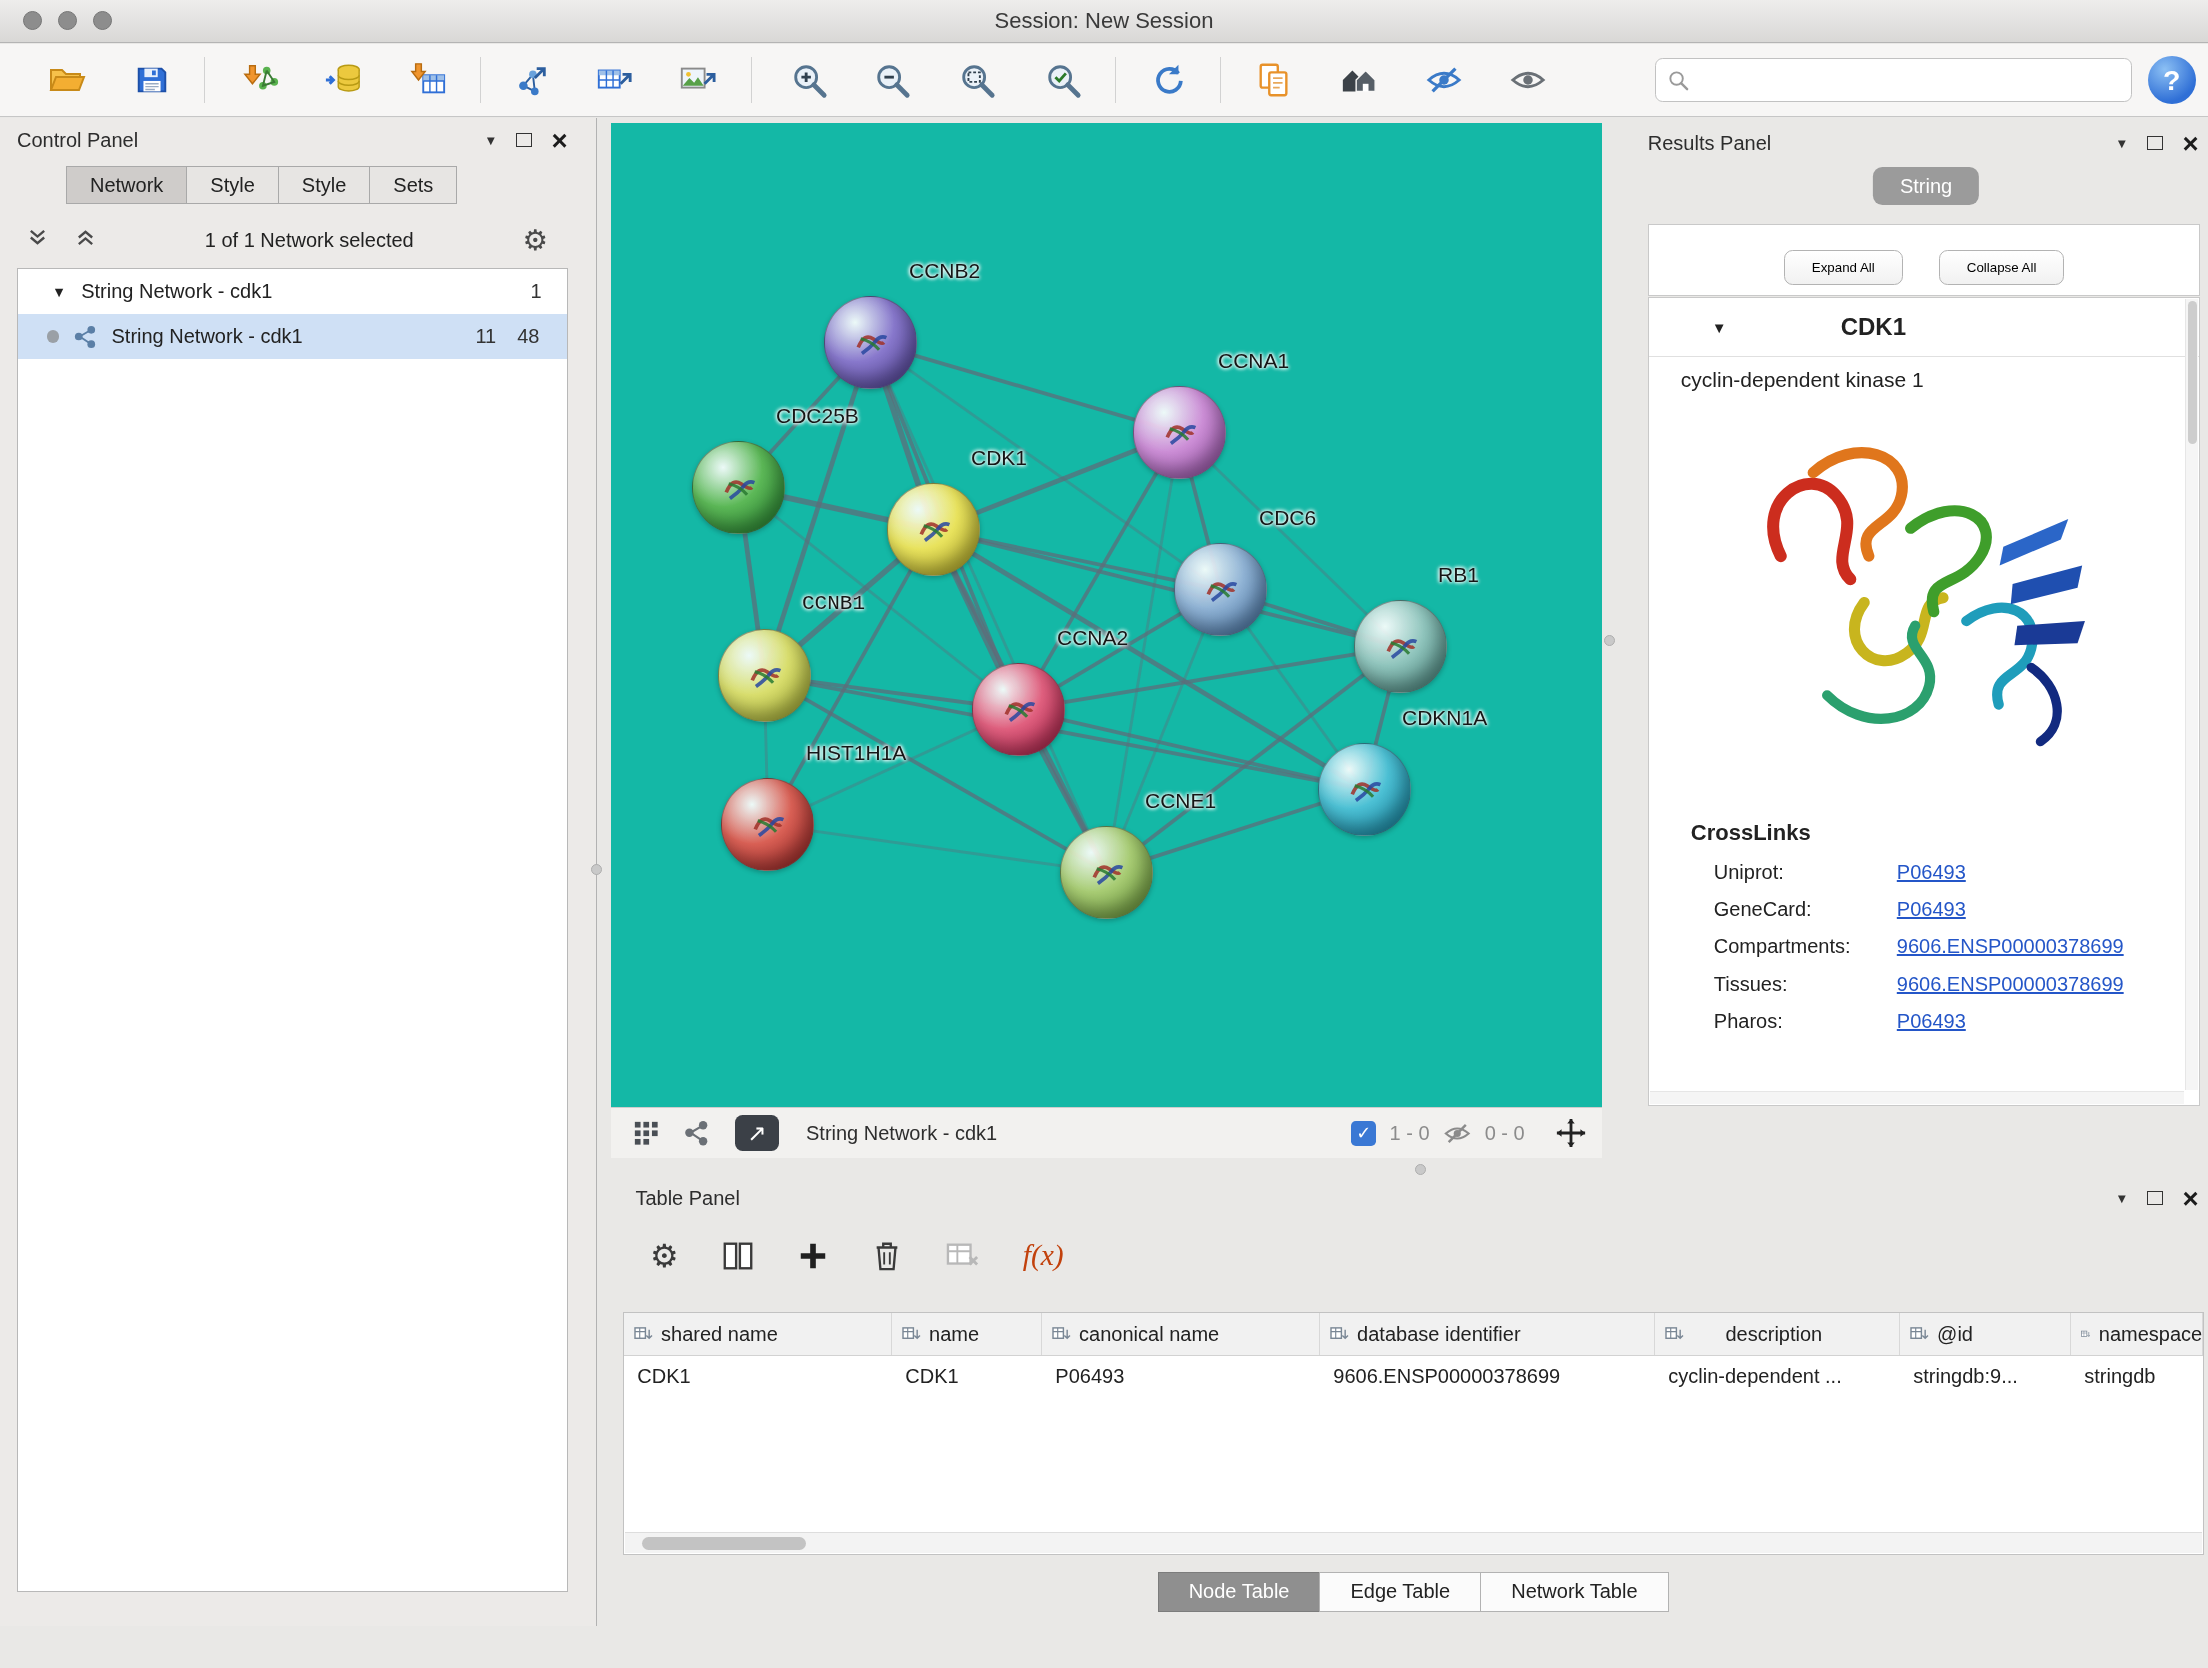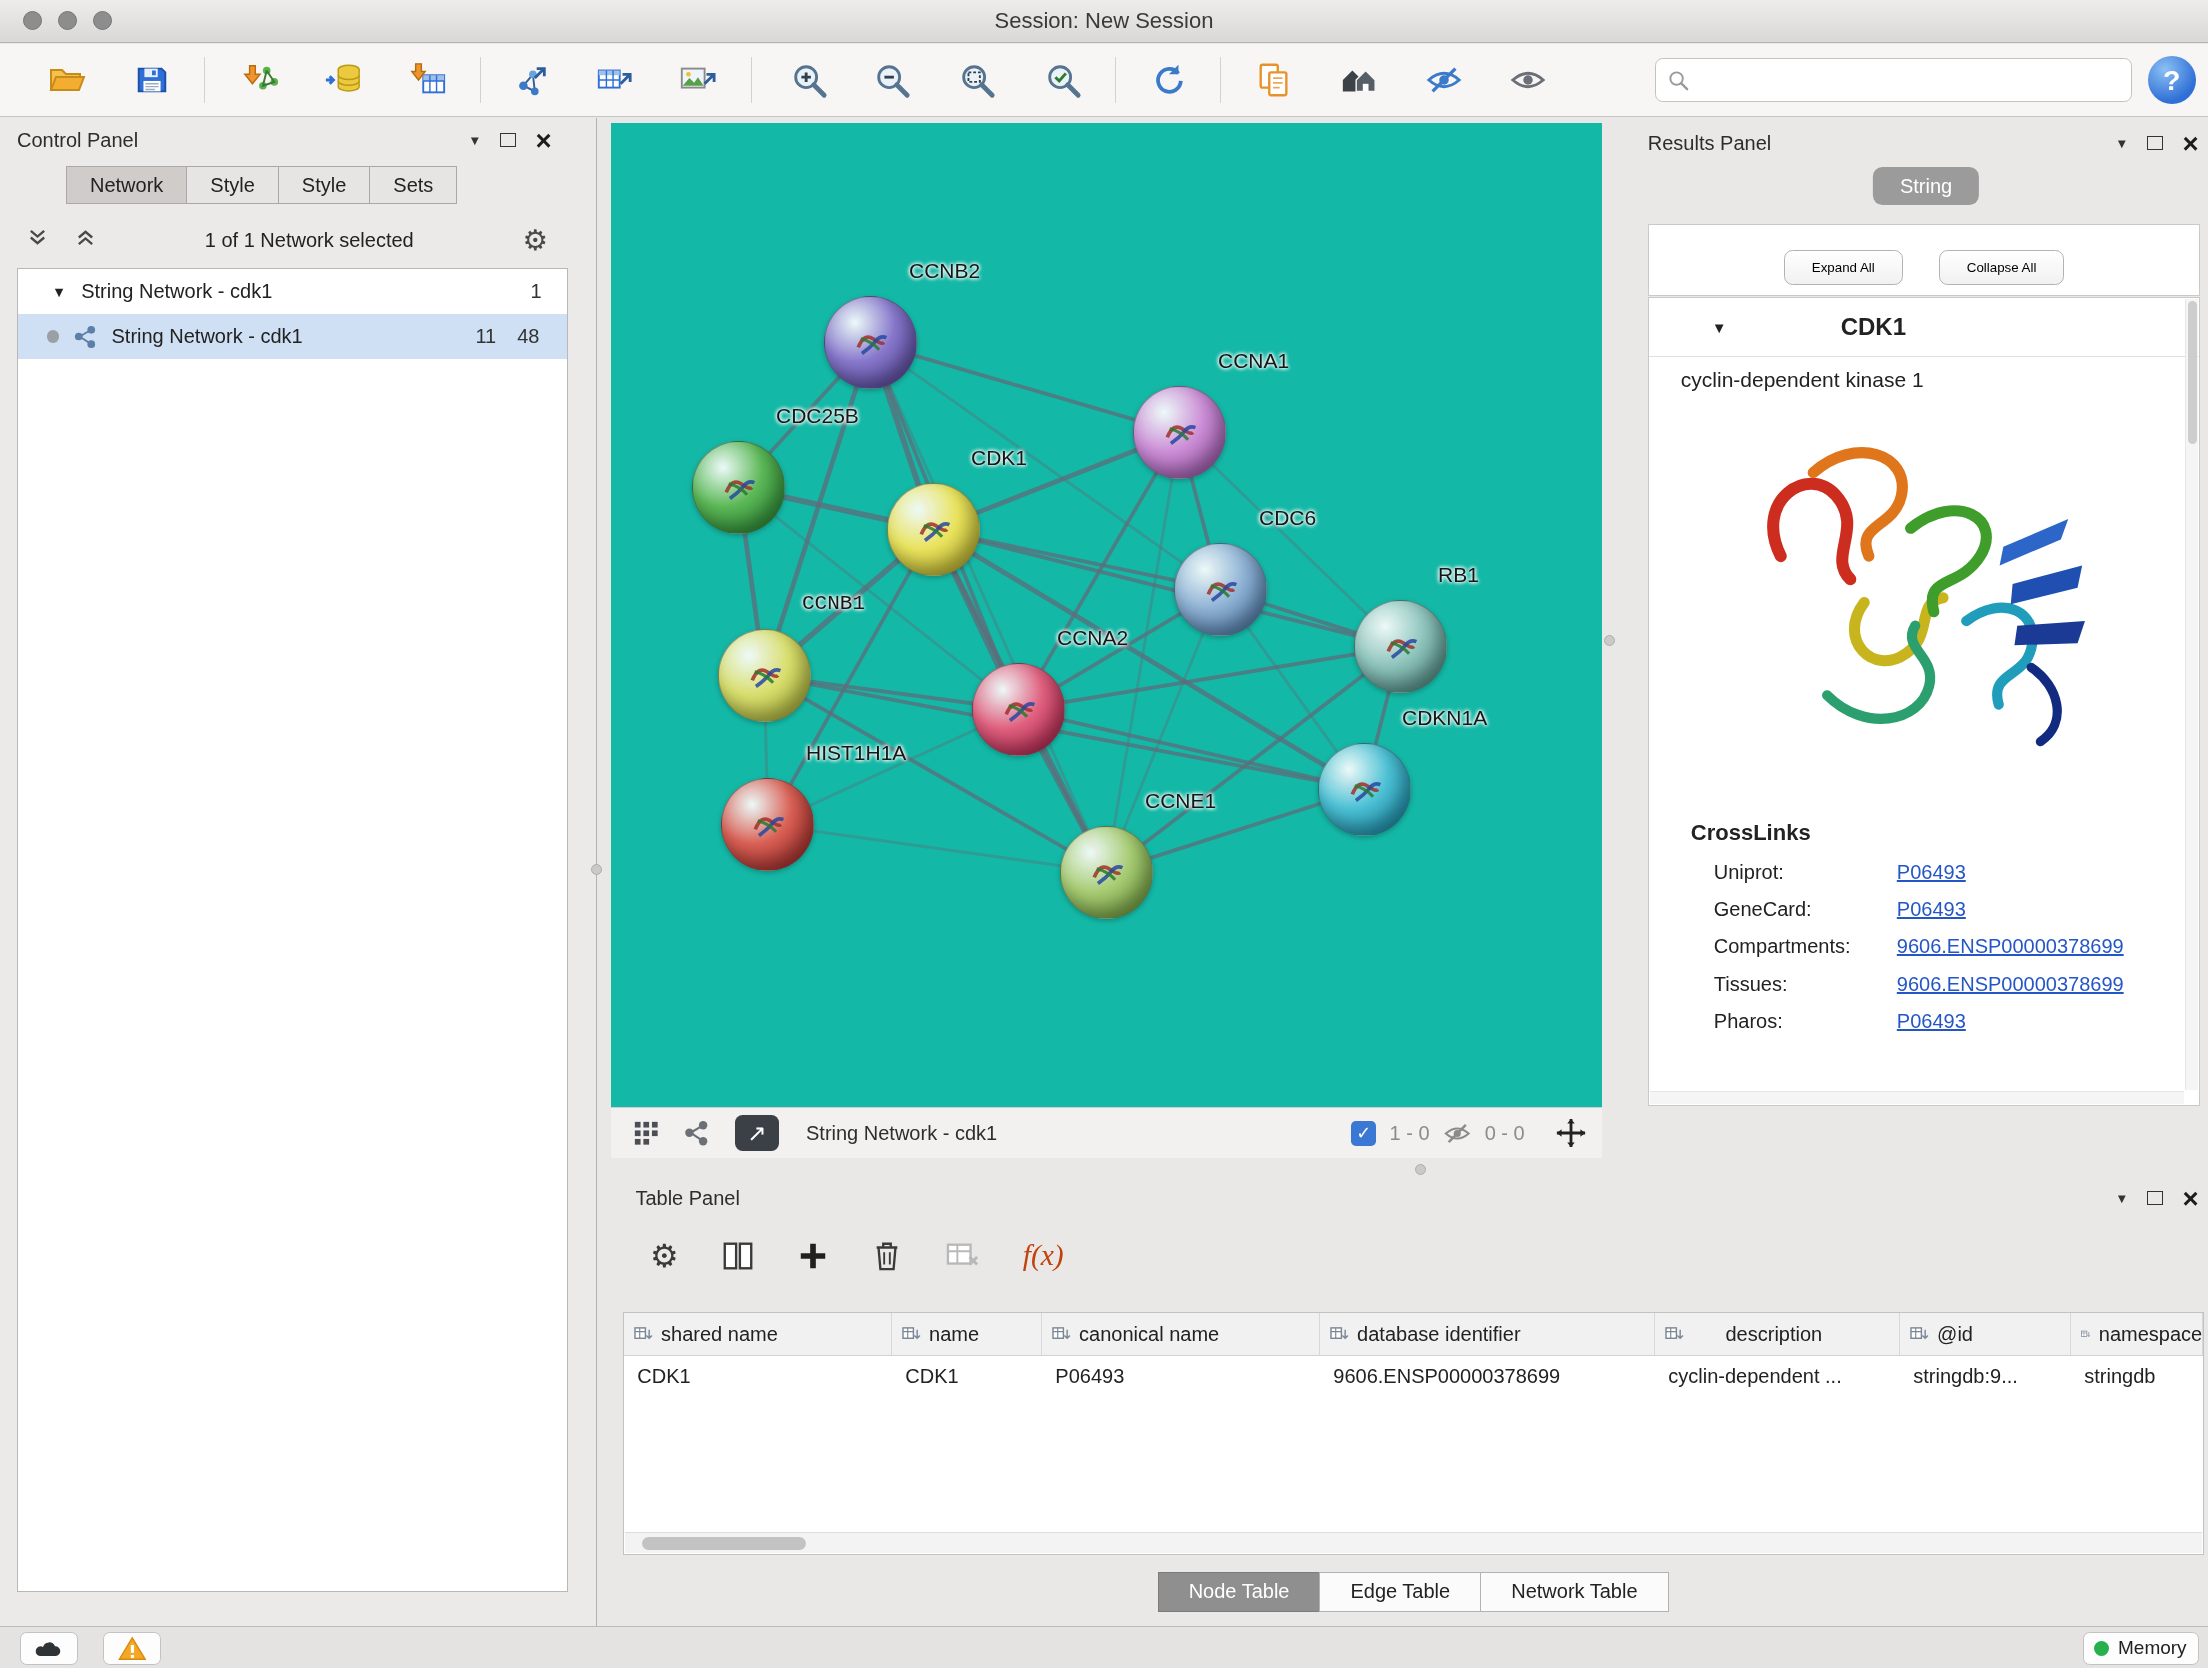--- a/index.html
+++ b/index.html
@@ -32,21 +32,21 @@
   
   .panel-title{font-size:20px;color:#2d2d2d;}
   .panel-controls{display:flex;align-items:center;gap:19px;}
   .pc-menu{font-size:13.3px;color:#333;}
   .pc-float{width:16px;height:13.3px;border:1.9px solid #333;}
   .pc-close{font-size:27.6px;font-weight:bold;color:#1c1c1c;line-height:19px;}
 
   
   .control-panel{position:absolute;top:118px;left:0;width:597px;bottom:42px;background:#eceae8;
                  border-right:1px solid #b2b2b2;}
-  .cp-header{position:absolute;top:0;left:0;right:16px;height:44px;display:flex;align-items:center;
+  .cp-header{position:absolute;top:0;left:0;right:0;height:44px;display:flex;align-items:center;
              padding:0 28.5px 0 17px;justify-content:space-between;}
   .cp-tabs{position:absolute;top:48px;left:67px;display:flex;}
   .cp-tab{padding:6.7px 23px;border:1px solid #a9a9a9;background:#e7e5e3;margin-left:-1px;cursor:pointer;}
   .cp-tab.selected{background:#cfcccA;}
   .cp-selrow{position:absolute;top:99px;left:0;right:0;height:46px;display:flex;align-items:center;}
   .chev{margin-left:27px;cursor:pointer;}
   .cp-selstatus{flex:1;text-align:center;}
   .cp-gear{margin-right:48px;font-size:28.5px;color:#4a4a4a;cursor:pointer;}
   .cp-tree{position:absolute;top:150px;left:17px;right:28.5px;bottom:34px;background:#fff;
            border:1px solid #b8b8b8;}
@@ -693,33 +693,15 @@
       <div class="tp-tab selected">Node Table</div>
       <div class="tp-tab">Edge Table</div>
       <div class="tp-tab">Network Table</div>
     </div>
   </div>
 
   <div class="grip" style="left:591px;top:864px"></div>
   <div class="grip" style="left:1604px;top:635px"></div>
   <div class="grip" style="left:1415px;top:1164px"></div>
 
-  <div class="statusbar">
-    <div class="sb-btn" style="left:20px;width:58px">
-      <svg width="30" height="25" viewBox="0 0 40 32">
-        <path d="M10 26 a6.5 6.5 0 1 1 2-12 a8.5 8.5 0 0 1 16-1 a6.5 6.5 0 0 1 1 13 z" fill="#2e3338"></path>
-        </svg>
-    </div>
-    <div class="sb-btn" style="left:103px;width:58px">
-      <svg width="28.5" height="27" viewBox="0 0 40 36">
-        <path d="M20 3 L38 33 H2 Z" fill="#f5a623" stroke="#d88a10" stroke-width="2"></path>
-        <rect x="18" y="13" width="4.5" height="11" fill="#fff"></rect>
-        <rect x="18" y="27" width="4.5" height="4.5" fill="#fff"></rect>
-        </svg>
-    </div>
-    <div class="sb-btn sb-memory">
-      <span class="mem-dot"></span>
-      <span>Memory</span>
-    </div>
-  </div>
 
 </div>
 
 
 </body></html>

